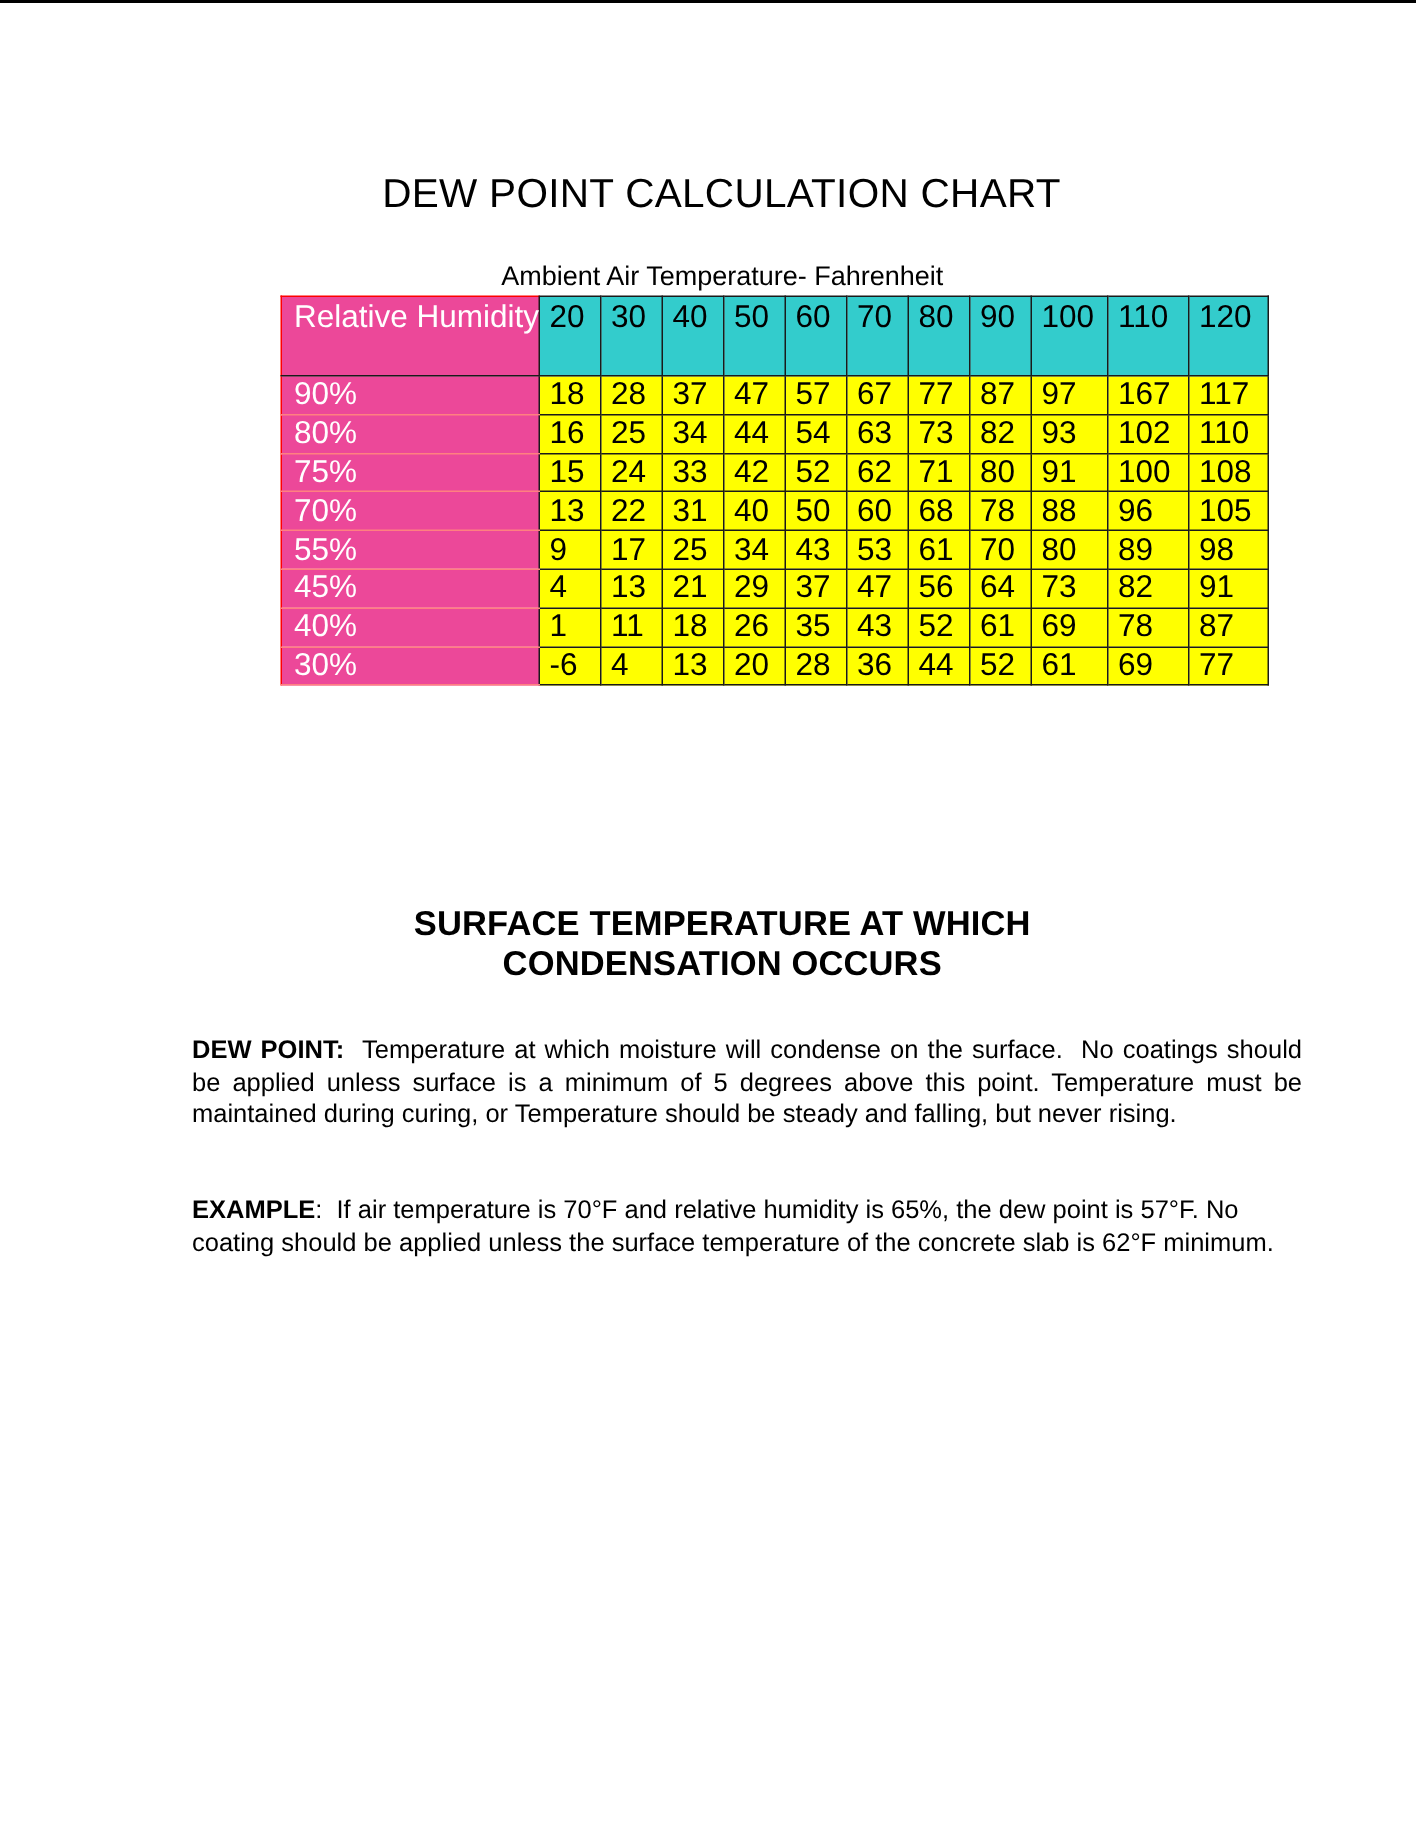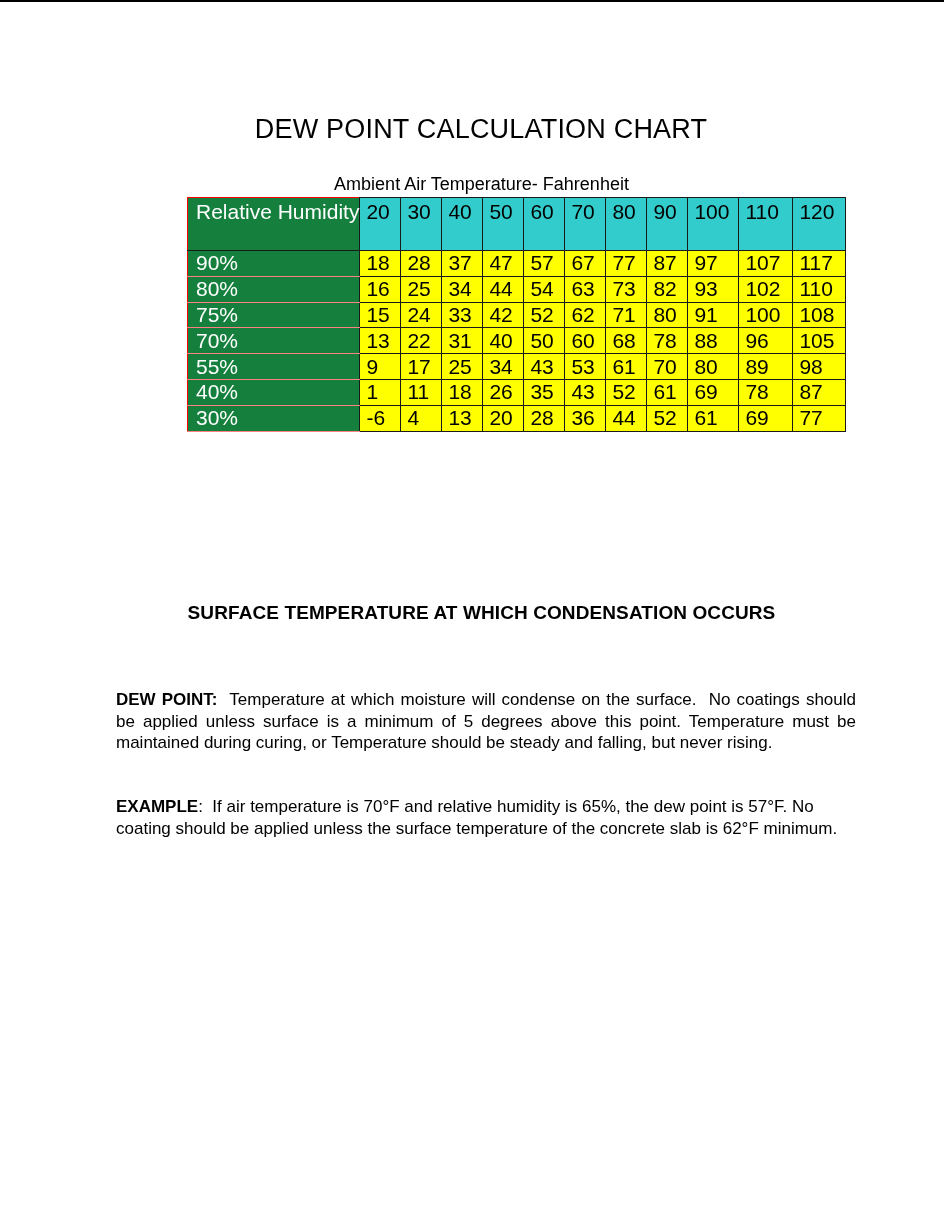--- a/index.html
+++ b/index.html
@@ -19,34 +19,34 @@
   table.dp {
     position: absolute; top: 195px; left: 187px;
     border-collapse: collapse; table-layout: fixed;
     font-size: 21px;
   }
   table.dp td {
     padding: 0 0 0 6px; height: 24.8px; line-height: 24px;
     border: 1px solid #1a1a1a; white-space: nowrap; vertical-align: middle;
   }
   table.dp td.rh {
-    background: #15803d; color: #ffffff; border-color: #ff0000;
+    background: #ec4899; color: #ffffff; border-color: #ff0000;
     border-right: 1px solid #1a1a1a; border-bottom: 1px solid #ff8080;
     padding-left: 8px;
   }
   table.dp tr.head td { height: 51px; vertical-align: top; line-height: 25px; padding-top: 1px; }
   table.dp tr.head td.rh { border-bottom: 1px solid #1a1a1a; }
   table.dp td.th { background: #33cccc; }
   table.dp td.val { background: #ffff00; }
   .caption {
     position: absolute; top: 600px; left: 187px; width: 589px; text-align: center;
-    font-size: 19px; font-weight: bold; letter-spacing: 0.1px;
+    font-size: 23px; font-weight: bold; letter-spacing: 0.1px;
   }
   .para {
-    position: absolute; left: 116px; width: 740px;
+    position: absolute; left: 128px; width: 740px;
     font-size: 17px; line-height: 21.5px; text-align: justify;
   }
   .para b { font-weight: bold; }
   .p1 { top: 687px; }
   .p2 { top: 794px; }
 </style>
 </head>
 <body>
 
 <div class="title">DEW POINT CALCULATION CHART</div>
@@ -86,21 +86,21 @@
         <td class="rh">90%</td>
         <td class="val">18</td>
         <td class="val">28</td>
         <td class="val">37</td>
         <td class="val">47</td>
         <td class="val">57</td>
         <td class="val">67</td>
         <td class="val">77</td>
         <td class="val">87</td>
         <td class="val">97</td>
-        <td class="val">107</td>
+        <td class="val">167</td>
         <td class="val">117</td>
       </tr>
       <tr>
         <td class="rh">80%</td>
         <td class="val">16</td>
         <td class="val">25</td>
         <td class="val">34</td>
         <td class="val">44</td>
         <td class="val">54</td>
         <td class="val">63</td>
@@ -146,20 +146,34 @@
         <td class="val">34</td>
         <td class="val">43</td>
         <td class="val">53</td>
         <td class="val">61</td>
         <td class="val">70</td>
         <td class="val">80</td>
         <td class="val">89</td>
         <td class="val">98</td>
       </tr>
       <tr>
+        <td class="rh">45%</td>
+        <td class="val">4</td>
+        <td class="val">13</td>
+        <td class="val">21</td>
+        <td class="val">29</td>
+        <td class="val">37</td>
+        <td class="val">47</td>
+        <td class="val">56</td>
+        <td class="val">64</td>
+        <td class="val">73</td>
+        <td class="val">82</td>
+        <td class="val">91</td>
+      </tr>
+      <tr>
         <td class="rh">40%</td>
         <td class="val">1</td>
         <td class="val">11</td>
         <td class="val">18</td>
         <td class="val">26</td>
         <td class="val">35</td>
         <td class="val">43</td>
         <td class="val">52</td>
         <td class="val">61</td>
         <td class="val">69</td>

